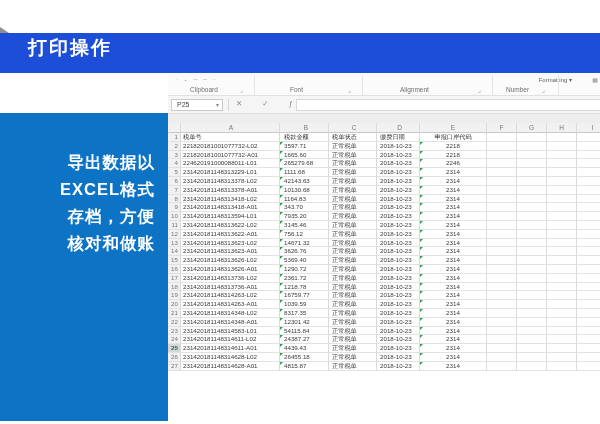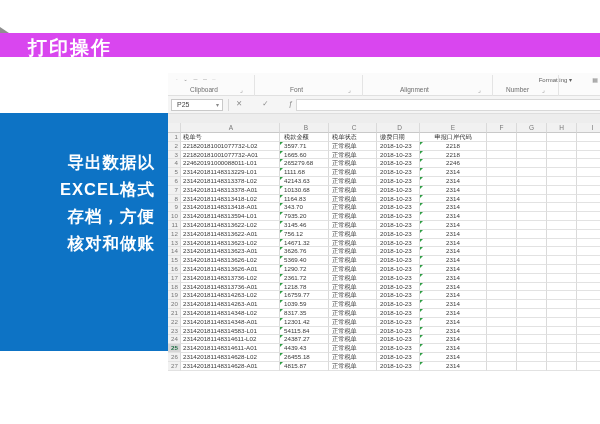--- a/index.html
+++ b/index.html
@@ -1,28 +1,28 @@
 <!DOCTYPE html>
 <html><head>
 <meta charset="utf-8">
 <style>
   * { margin:0; padding:0; box-sizing:border-box; }
   html,body { width:600px; height:424px; }
   body { position:relative; width:600px; height:424px; background:#ffffff; overflow:hidden;
          font-family:"Liberation Sans","DejaVu Sans",sans-serif; }
 
   
-  .banner { position:absolute; left:0; top:33px; width:600px; height:24px; background:#d946ef; }
+  .banner { position:absolute; left:0; top:33px; width:600px; height:40px; background:#1d4ed8; }
   .banner-title { position:absolute; left:28px; top:2px; color:#ffffff; font-weight:bold;
                   font-size:19px; letter-spacing:2px; }
   .banner-notch { position:absolute; left:0; top:-6px; width:0; height:0;
                   border-bottom:6px solid #8f8f8f; border-right:9px solid transparent; }
 
   
-  .bluepanel { position:absolute; left:0; top:113px; width:168px; height:238px; background:#0d73c5;padding-left:24px; }
+  .bluepanel { position:absolute; left:0; top:113px; width:168px; height:308px; background:#0d73c5;padding-left:24px; }
   .bluepanel .caption { position:absolute; right:13px; top:36px; text-align:right;
                         color:#ffffff; font-weight:bold; font-size:16.5px; line-height:27px;
                         letter-spacing:1px; white-space:pre-line; }
 
   
   .excel { position:absolute; left:168px; top:73px; width:432px; height:299px; background:#ffffff; overflow:hidden; }
 
   .rb-mini { position:absolute; left:0; top:0; width:432px; height:12px; background:#fbfbfb;
              font-size:5.5px; color:#9a9a9a; }
   .rb-mini .mini-left { position:absolute; left:8px; top:3px; letter-spacing:2px; }

